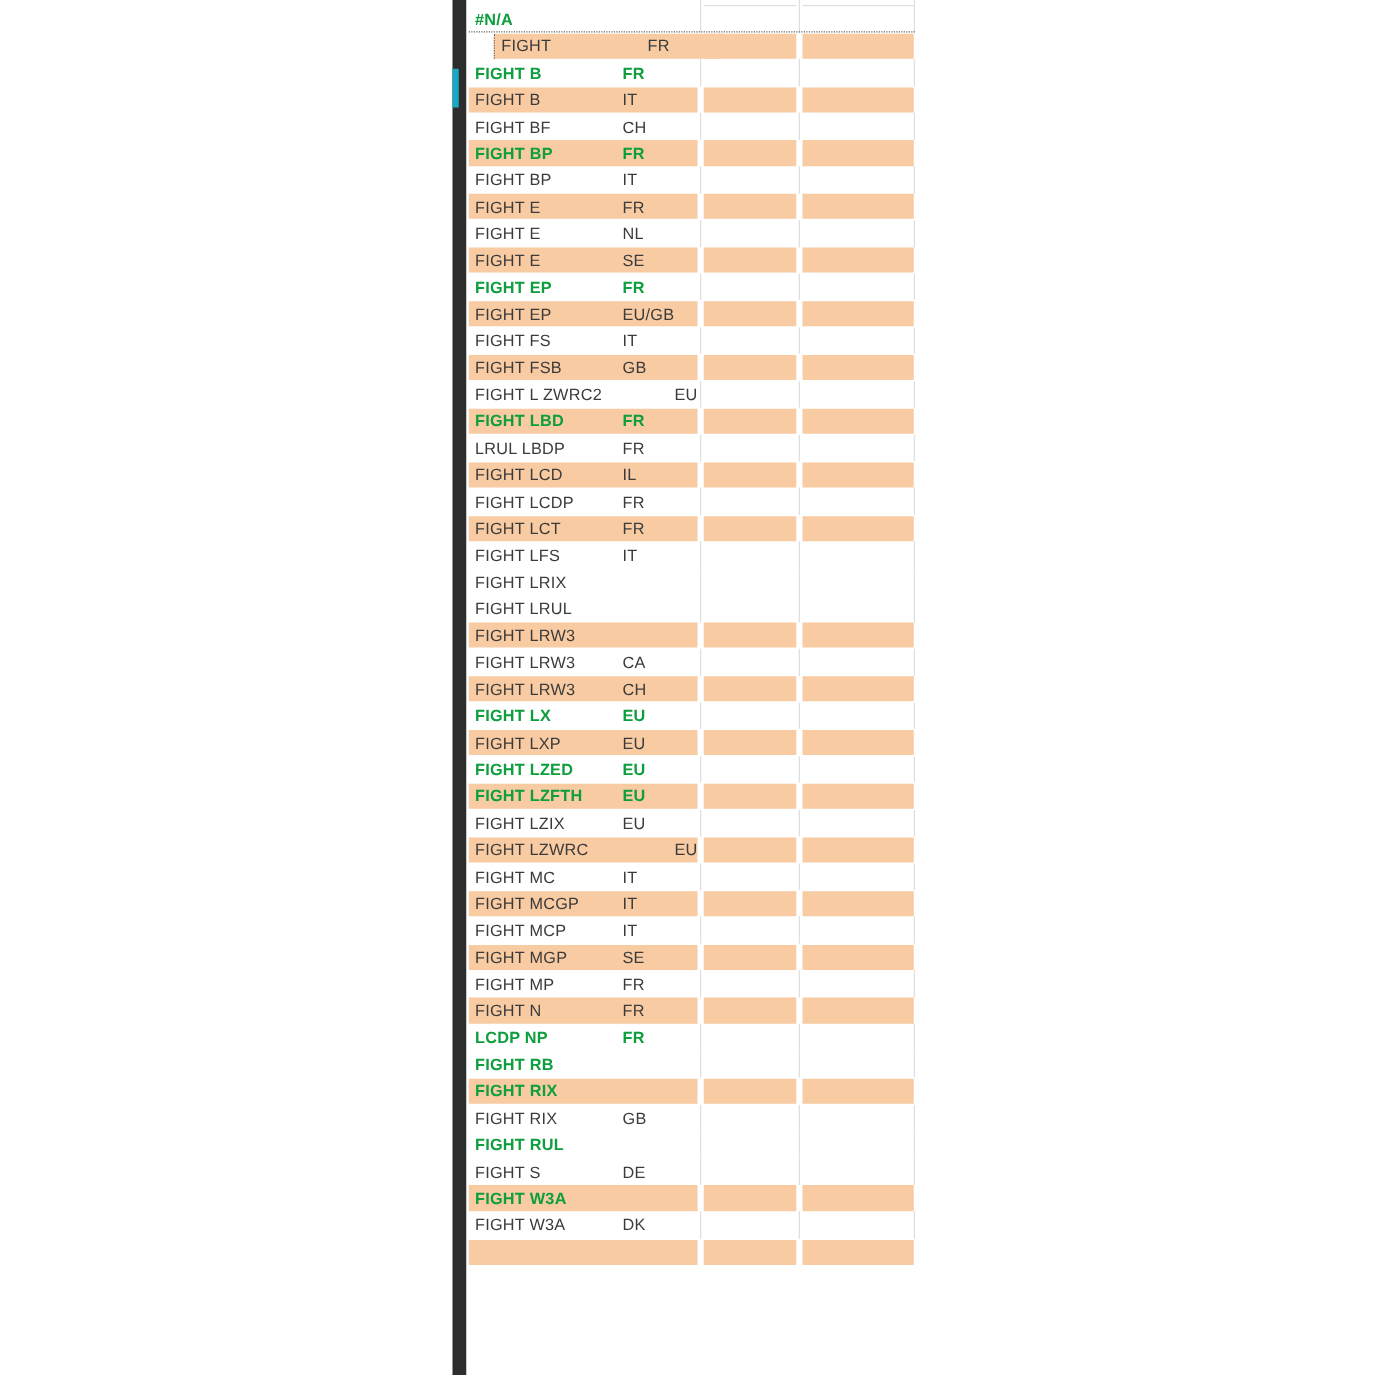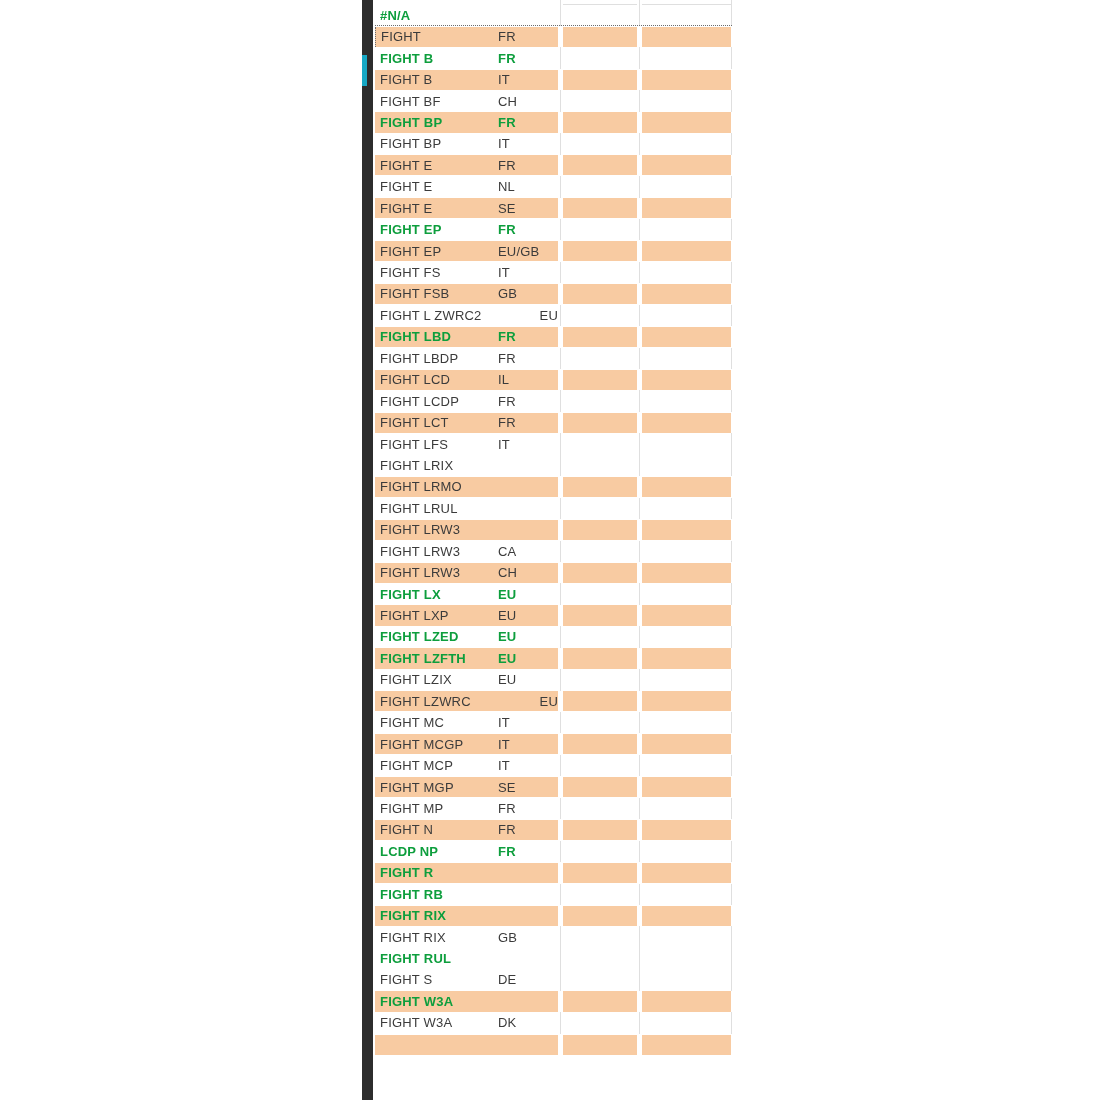--- a/index.html
+++ b/index.html
@@ -19,21 +19,21 @@
   .c2{left:188px;width:74px;}
   .c3{left:267px;width:89px;}
   .orange .c{background:var(--fill,#f8cba2);}
   .nm{flex:1;padding-left:5px;white-space:pre;letter-spacing:0.2px;}
   .cc{width:60px;letter-spacing:0.2px;}
   .flush .cc{text-align:right;}
   .green .nm,.green .cc{color:var(--green,#0d9e3d);font-weight:bold;}
   .v{position:absolute;top:0;width:1px;height:100%;background:var(--grid,#e0e0e0);}
   .v1{left:185px;} .v2{left:264px;} .v3{left:356px;}
   .selected::before{content:"";position:absolute;left:0;top:-1px;width:357px;height:0;border-top:1px dotted #6b6b6b;z-index:2;}
-  .selected .c1{border-left:1px dotted #6b6b6b;}
+  .selected .c1{border-left:1px dotted #6b6b6b;margin-left:20px;}
   .partial-bottom{position:relative;height:21px;}
   .partial-bottom .c{top:1.5px;height:20px;background:var(--fill,#f8cba2);}
 </style>
 </head>
 <body>
 
 <div class="screen" style="--fill: #f8cba2; --green: #0d9e3d; --ink: #3b3b3b; --grid: #dfdfdf; --strip: #2d2d2d; --accent: #17a8c4;">
 
   <div class="edge-strip">
     <div class="edge-accent"></div>
@@ -196,21 +196,21 @@
         <div class="row orange green">
           <span class="c c1">
             <span class="nm">FIGHT LBD</span>
             <span class="cc">FR</span>
           </span>
           <span class="c c2"></span>
           <span class="c c3"></span>
         </div>
         <div class="row white">
           <span class="c c1">
-            <span class="nm">FIGHT LBDP</span>
+            <span class="nm">LRUL LBDP</span>
             <span class="cc">FR</span>
           </span>
           <span class="c c2"></span>
           <span class="c c3"></span>
           <i class="v v1"></i>
           <i class="v v2"></i>
           <i class="v v3"></i>
         </div>
         <div class="row orange">
           <span class="c c1">
@@ -254,28 +254,20 @@
           <span class="c c1">
             <span class="nm">FIGHT LRIX</span>
             <span class="cc"></span>
           </span>
           <span class="c c2"></span>
           <span class="c c3"></span>
           <i class="v v1"></i>
           <i class="v v2"></i>
           <i class="v v3"></i>
         </div>
-        <div class="row orange">
-          <span class="c c1">
-            <span class="nm">FIGHT LRMO</span>
-            <span class="cc"></span>
-          </span>
-          <span class="c c2"></span>
-          <span class="c c3"></span>
-        </div>
         <div class="row white">
           <span class="c c1">
             <span class="nm">FIGHT LRUL</span>
             <span class="cc"></span>
           </span>
           <span class="c c2"></span>
           <span class="c c3"></span>
           <i class="v v1"></i>
           <i class="v v2"></i>
           <i class="v v3"></i>
@@ -424,28 +416,20 @@
         <div class="row white green">
           <span class="c c1">
             <span class="nm">LCDP NP</span>
             <span class="cc">FR</span>
           </span>
           <span class="c c2"></span>
           <span class="c c3"></span>
           <i class="v v1"></i>
           <i class="v v2"></i>
           <i class="v v3"></i>
-        </div>
-        <div class="row orange green">
-          <span class="c c1">
-            <span class="nm">FIGHT R</span>
-            <span class="cc"></span>
-          </span>
-          <span class="c c2"></span>
-          <span class="c c3"></span>
         </div>
         <div class="row white green">
           <span class="c c1">
             <span class="nm">FIGHT RB</span>
             <span class="cc"></span>
           </span>
           <span class="c c2"></span>
           <span class="c c3"></span>
           <i class="v v1"></i>
           <i class="v v2"></i>

